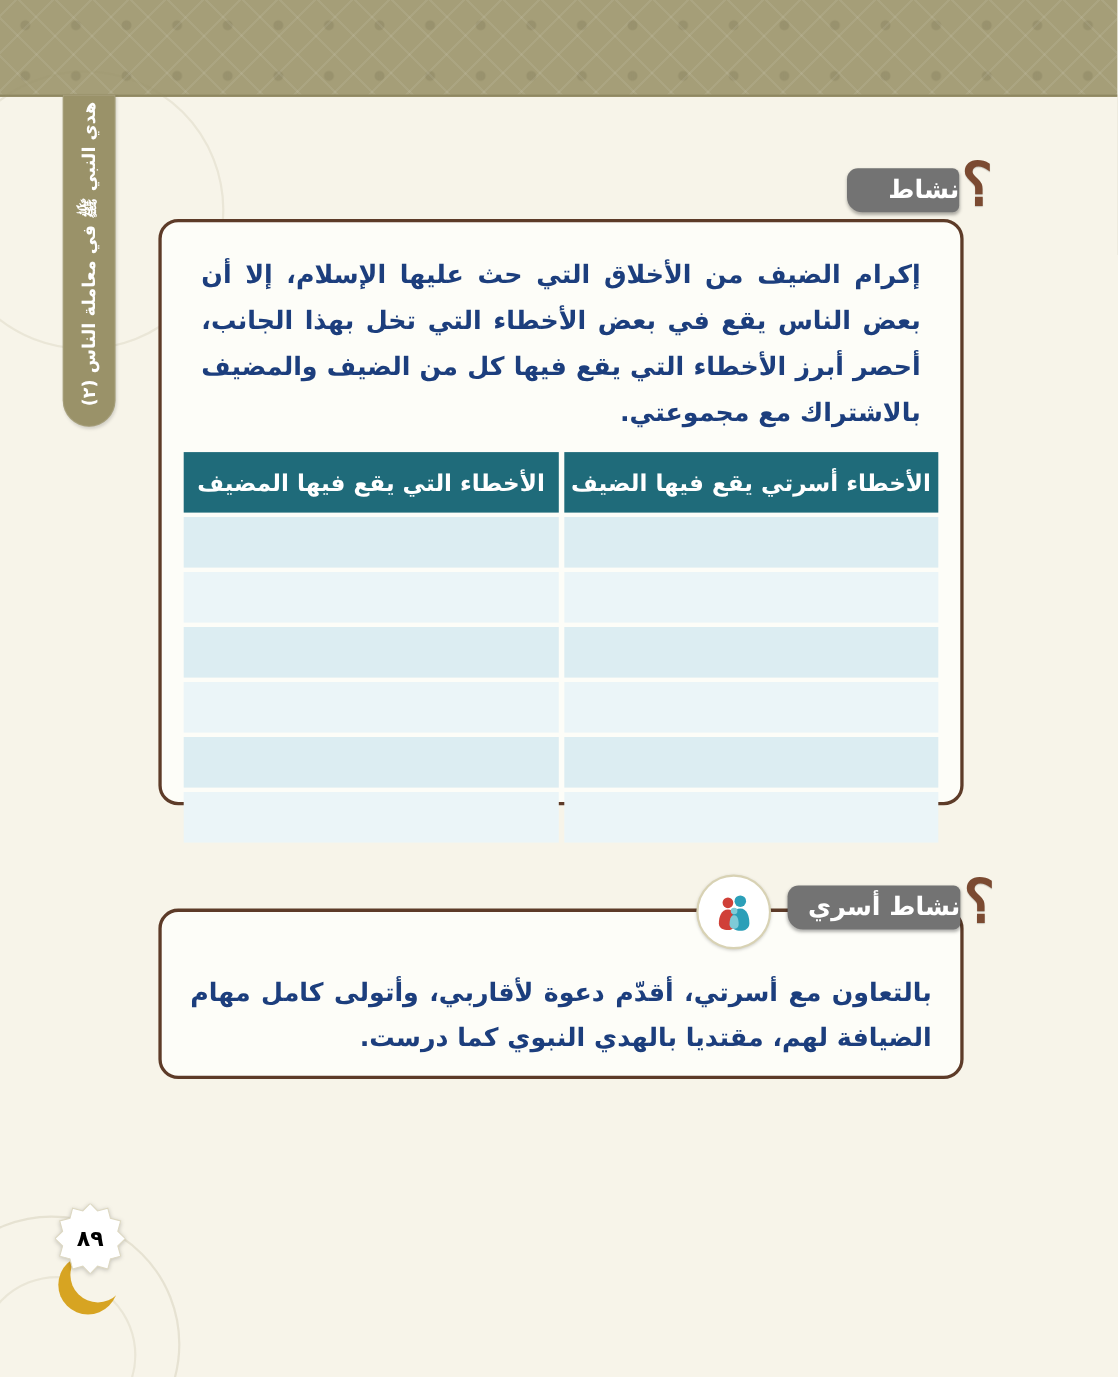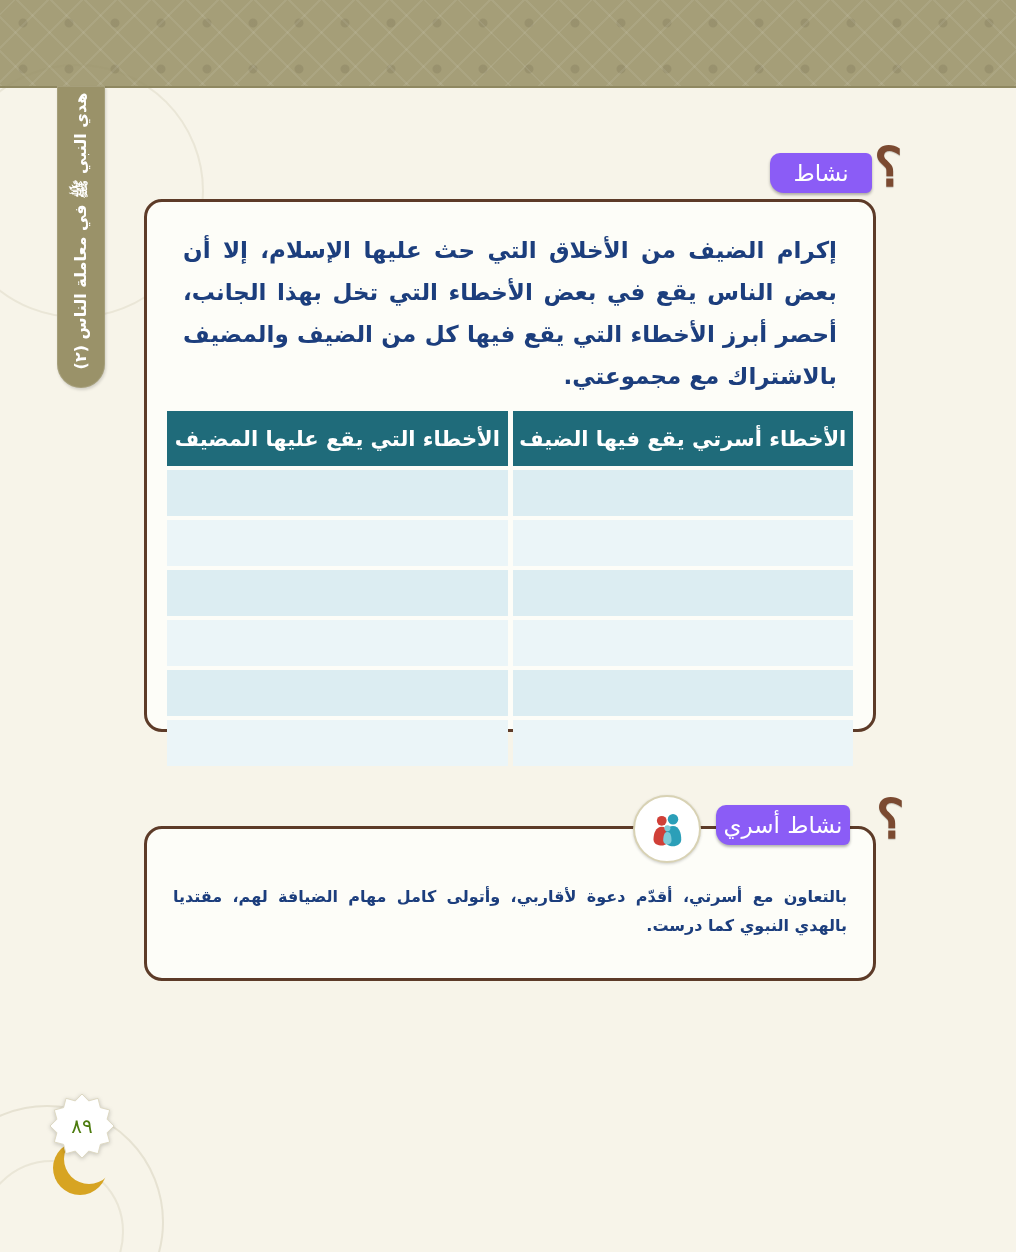--- a/index.html
+++ b/index.html
@@ -35,28 +35,28 @@
   }
   .side-tab-text {
     position:absolute; top:0; left:0; width:290px; height:48px;
     transform-origin:0 0; transform:rotate(-90deg) translateX(-290px);
     direction:rtl; text-align:center; line-height:48px; white-space:nowrap;
     color:#ffffff; font-size:16px; font-weight:bold;
   }
 
   
   .ribbon {
-    position:absolute; background:#8b5cf6; color:#fff;
-    display:flex; align-items:center; justify-content:center;
+    position:absolute; background:#737373; color:#fff;
+    display:flex; align-items:center; justify-content:flex-start;
     border-radius:10px 6px 6px 14px;
     box-shadow:0 2px 3px rgba(0,0,0,0.3);
-    font-weight:normal; direction:rtl; z-index:4;
+    font-weight:bold; direction:rtl; z-index:4;
   }
   .ribbon1 { left:770px; top:153px; width:102px; height:40px; font-size:23px; }
-  .ribbon2 { left:716px; top:805px; width:134px; height:40px; font-size:23px; }
+  .ribbon2 { left:716px; top:805px; width:157px; height:40px; font-size:23px; }
 
   .qmark {
     position:absolute; color:#7b4a31; font-weight:bold; z-index:4;
     font-family:"DejaVu Serif", serif; line-height:1;
     text-shadow:0 1px 1px rgba(0,0,0,0.2);
   }
   .q1 { left:874px; top:140px; font-size:54px; }
   .q2 { left:876px; top:792px; font-size:54px; }
 
   
@@ -89,29 +89,29 @@
   
   .family-circle {
     position:absolute; left:633px; top:795px; width:64px; height:64px;
     background:#ffffff; border:2px solid #d8d2b4; border-radius:50%;
     box-shadow:0 1px 3px rgba(0,0,0,0.18);
     display:flex; align-items:center; justify-content:center; z-index:5;
   }
   .family-text {
     margin:0; padding:54px 26px 14px;
     direction:rtl; text-align:justify; text-align-last:right;
-    color:#1c3e7d; font-size:16px; font-weight:bold; line-height:1.8;
+    color:#1c3e7d; font-size:23px; font-weight:bold; line-height:1.8;
   }
 
   
   .page-star { position:absolute; left:50px; top:1094px; width:64px; height:64px; z-index:3; }
   .page-star svg { filter:drop-shadow(0 1px 2px rgba(0,0,0,0.2)); }
   .star-number {
     position:absolute; inset:0; display:flex; align-items:center; justify-content:center;
-    color:#4d7c0f; font-size:20px; font-weight:normal; direction:rtl;
+    color:#000000; font-size:20px; font-weight:bold; direction:rtl;
   }
   .gold-crescent { position:absolute; left:40px; top:1134px; width:84px; height:66px; z-index:2; }
 </style>
 </head>
 <body>
 
 <div class="page">
 
   <div class="top-band"></div>
 
@@ -126,21 +126,21 @@
   <div class="ribbon ribbon1">
     <span>نشاط</span>
   </div>
   <div class="qmark q1">؟</div>
 
   <div class="box box1">
     <p class="intro">إكرام الضيف من الأخلاق التي حث عليها الإسلام، إلا أن بعض الناس يقع في بعض الأخطاء التي تخل بهذا الجانب، أحصر أبرز الأخطاء التي يقع فيها كل من الضيف والمضيف بالاشتراك مع مجموعتي.</p>
     <div class="errors-table">
       <div class="thead">
         <div class="th">الأخطاء أسرتي يقع فيها الضيف</div>
-        <div class="th">الأخطاء التي يقع عليها المضيف</div>
+        <div class="th">الأخطاء التي يقع فيها المضيف</div>
       </div>
       <div id="table-body">
           <div class="trow shade-a">
             <div class="tcell"></div>
             <div class="tcell"></div>
           </div>
           <div class="trow shade-b">
             <div class="tcell"></div>
             <div class="tcell"></div>
           </div>

